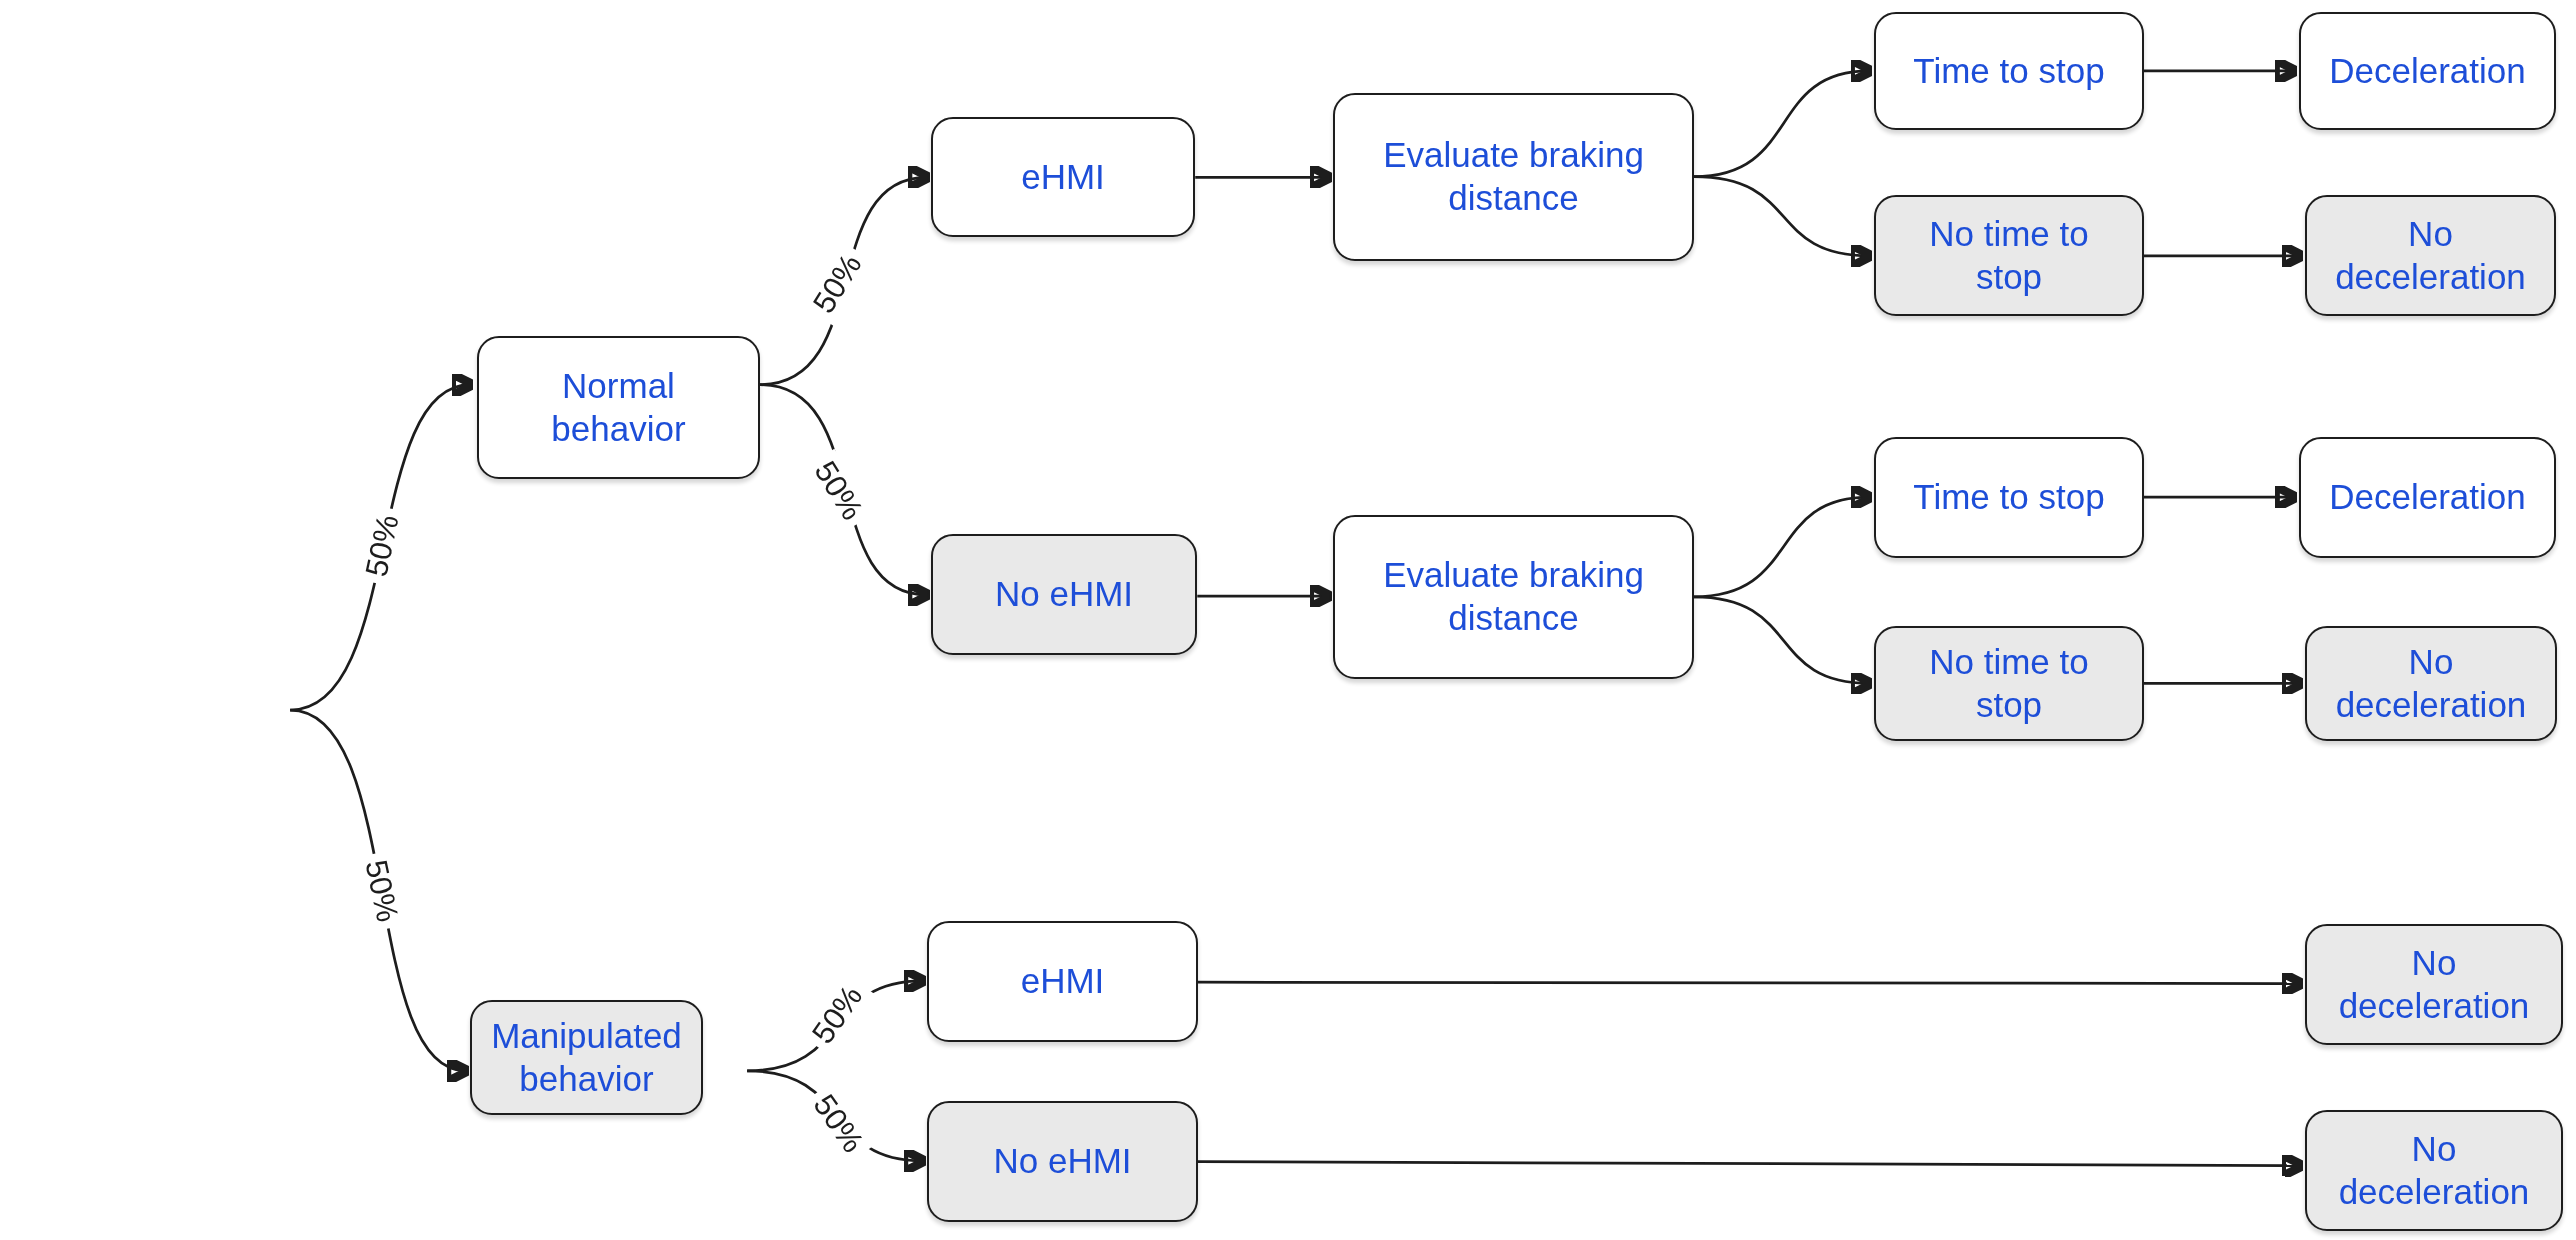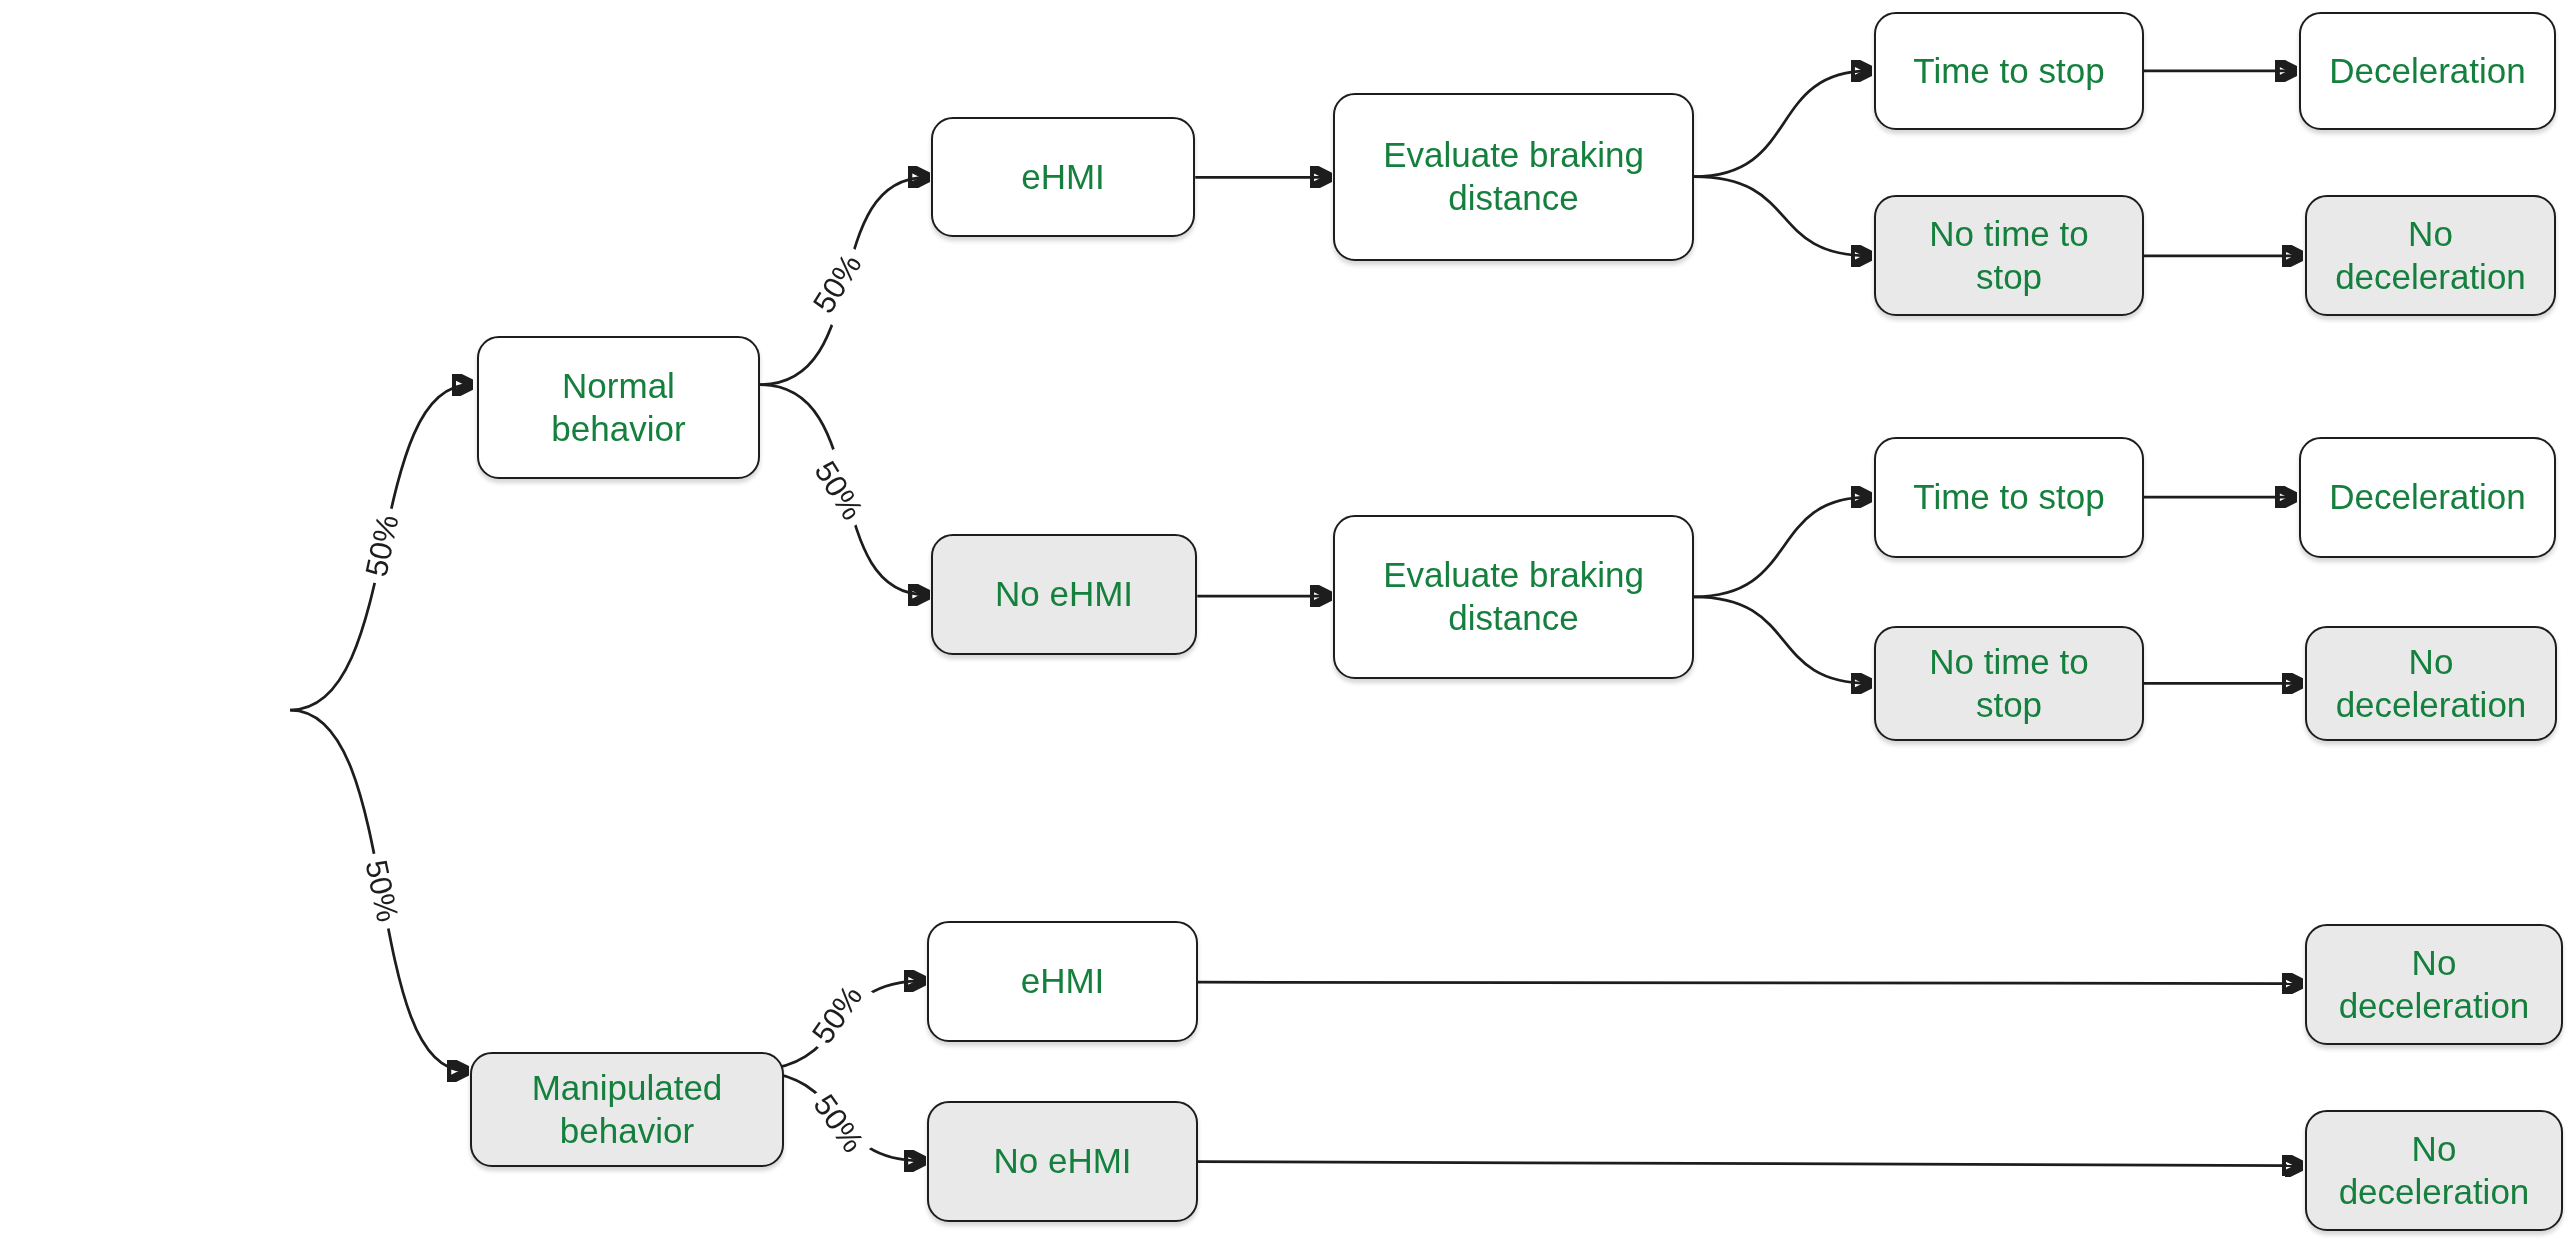--- a/index.html
+++ b/index.html
@@ -29,21 +29,21 @@
   .node {
     position: absolute;
     box-sizing: border-box;
     display: flex;
     align-items: center;
     justify-content: center;
     text-align: center;
     border: 2.7px solid #1d1d1d;
     border-radius: 22px;
     background: #ffffff;
-    color: #15803d;
+    color: #1d4ed8;
     font-size: 35px;
     line-height: 1.22;
     white-space: pre-line;
     box-shadow: 0 3.4px 4.1px rgba(0,0,0,0.16);
   }
   .node--dark {
     background: #7d7d7d;
     border-color: #262626;
     color: #ffffff;
   }
@@ -93,21 +93,21 @@
 
   <span class="edge-label" style="left:383px; top:546px; --r:-78deg">50%</span>
   <span class="edge-label" style="left:381px; top:891px; --r:78deg">50%</span>
   <span class="edge-label" style="left:838px; top:284px; --r:-58deg">50%</span>
   <span class="edge-label" style="left:838px; top:491px; --r:58deg">50%</span>
   <span class="edge-label" style="left:838px; top:1015px; --r:-55deg">50%</span>
   <span class="edge-label" style="left:838px; top:1124px; --r:55deg">50%</span>
 
   <div class="node" style="left:477px; top:336px; width:283px; height:143px">Normal
 behavior</div>
-  <div class="node node--light" style="left:470px; top:1052px; width:314px; height:115px">Manipulated
+  <div class="node node--light" style="left:470px; top:1000px; width:233px; height:115px">Manipulated
 behavior</div>
   <div class="node" style="left:931px; top:117px; width:264px; height:120px">eHMI</div>
   <div class="node node--light" style="left:931px; top:534px; width:266px; height:121px">No eHMI</div>
   <div class="node" style="left:1333px; top:93px; width:361px; height:168px">Evaluate braking
 distance</div>
   <div class="node" style="left:1333px; top:515px; width:361px; height:164px">Evaluate braking
 distance</div>
   <div class="node" style="left:1874px; top:12.3px; width:270px; height:118px">Time to stop</div>
   <div class="node node--light" style="left:1874px; top:195px; width:270px; height:121px">No time to
 stop</div>

